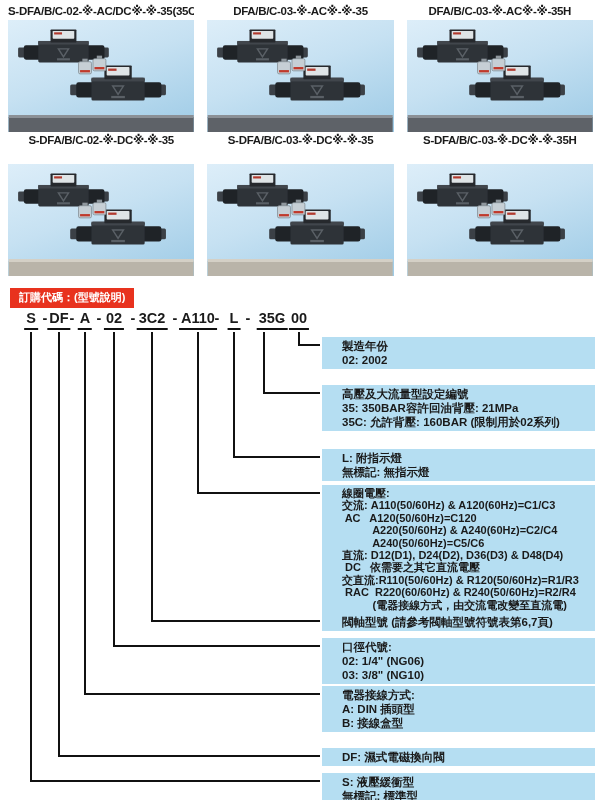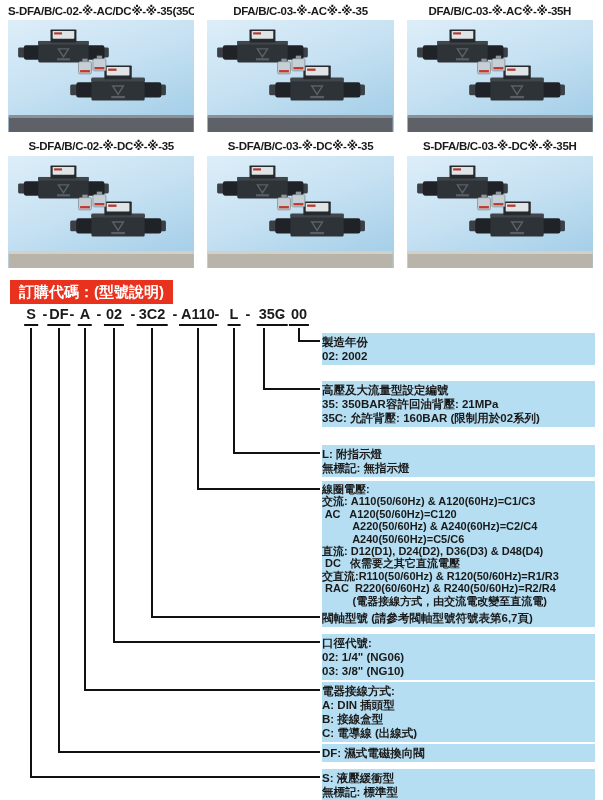--- a/index.html
+++ b/index.html
@@ -7,35 +7,35 @@
   }
   *{box-sizing:border-box}
   html,body{margin:0;padding:0}
   body{width:603px;height:800px;background:#fff;color:var(--text);
        font-family:"Liberation Sans","DejaVu Sans",sans-serif;overflow:hidden}
   .defs-holder{position:absolute;width:0;height:0;overflow:hidden}
   .prow{display:flex;gap:13px;padding:0 10px 0 8px}
   .pcell{flex:1;min-width:0}
   .plabel{font-weight:bold;font-size:11.5px;letter-spacing:-0.3px;text-align:center;
           white-space:nowrap;padding-top:4px;height:20px;overflow:hidden}
-  .prow2 .plabel{padding-top:7px;height:24px}
+  .prow2 .plabel{padding-top:1px;height:32px}
   .pimg{height:112px;position:relative;
         background:linear-gradient(160deg,#ddeef9 0%,#c6e1f2 45%,#9ecbe6 100%)}
   .pimg svg{display:block;width:100%;height:100%}
   .banner{display:inline-block;margin:12px 0 0 10px;background:var(--banner-bg);
-          color:#fff;font-weight:bold;font-size:15px;line-height:1;padding:4px 9px 5px}
+          color:#fff;font-weight:bold;font-size:11px;line-height:1;padding:4px 9px 5px}
   .diagram{position:relative;height:499px}
   .lines-svg{position:absolute;left:0;top:0}
   .codeseg{position:absolute;top:2px;transform:translateX(-50%);font-weight:bold;
            font-size:14.5px;line-height:17px;border-bottom:2px solid var(--line);
            padding:0 2px 1px;white-space:nowrap}
   .codesep{position:absolute;top:2px;transform:translateX(-50%);font-weight:bold;
            font-size:14.5px;line-height:17px}
   .box{position:absolute;left:322px;width:273px;background:var(--box-bg);
-       padding:2px 0;font-size:11.5px;font-weight:bold;line-height:14px}
+       padding:2px 20px;font-size:11.5px;font-weight:bold;line-height:14px}
   .box div{white-space:pre}
   #box-coil{line-height:12.4px;font-size:11px}
 </style>
 </head>
 <body>
 
 
 
 
 <svg class="defs-holder" aria-hidden="true">
@@ -212,21 +212,20 @@
   <div class="box" id="box-port" style="top:330px">
     <div>口徑代號:</div>
     <div>02: 1/4" (NG06)</div>
     <div>03: 3/8" (NG10)</div>
   </div>
 
   <div class="box" id="box-wiring" style="top:378px">
     <div>電器接線方式:</div>
     <div>A: DIN 插頭型</div>
     <div>B: 接線盒型</div>
-    <div>C: 電導線 (出線式)</div>
   </div>
 
   <div class="box" id="box-df" style="top:440px">
     <div>DF: 濕式電磁換向閥</div>
   </div>
 
   <div class="box" id="box-s" style="top:465px">
     <div>S: 液壓緩衝型</div>
     <div>無標記: 標準型</div>
   </div>

